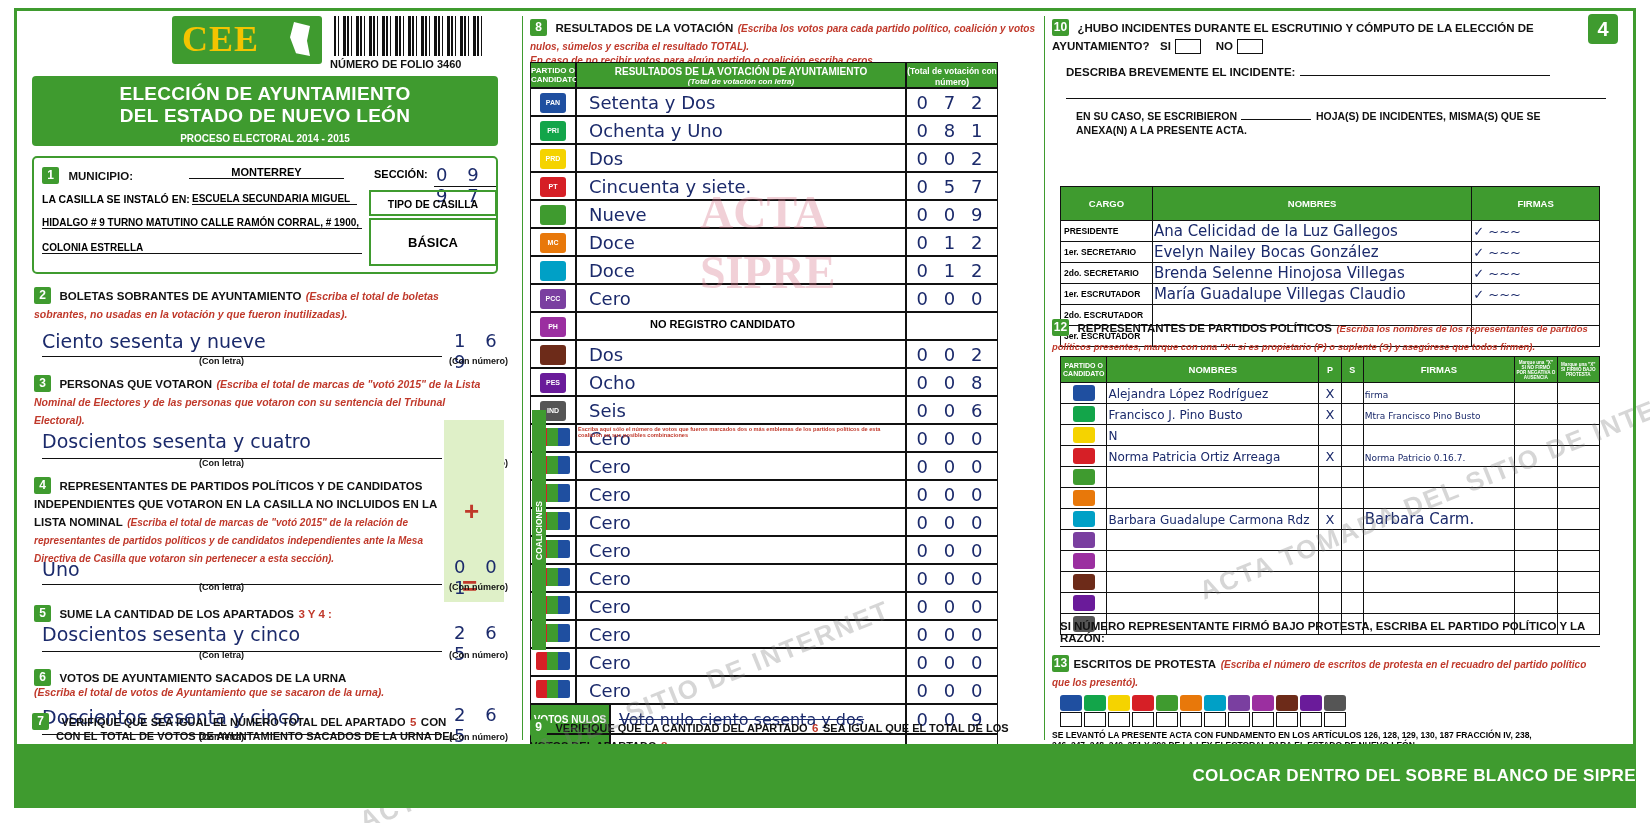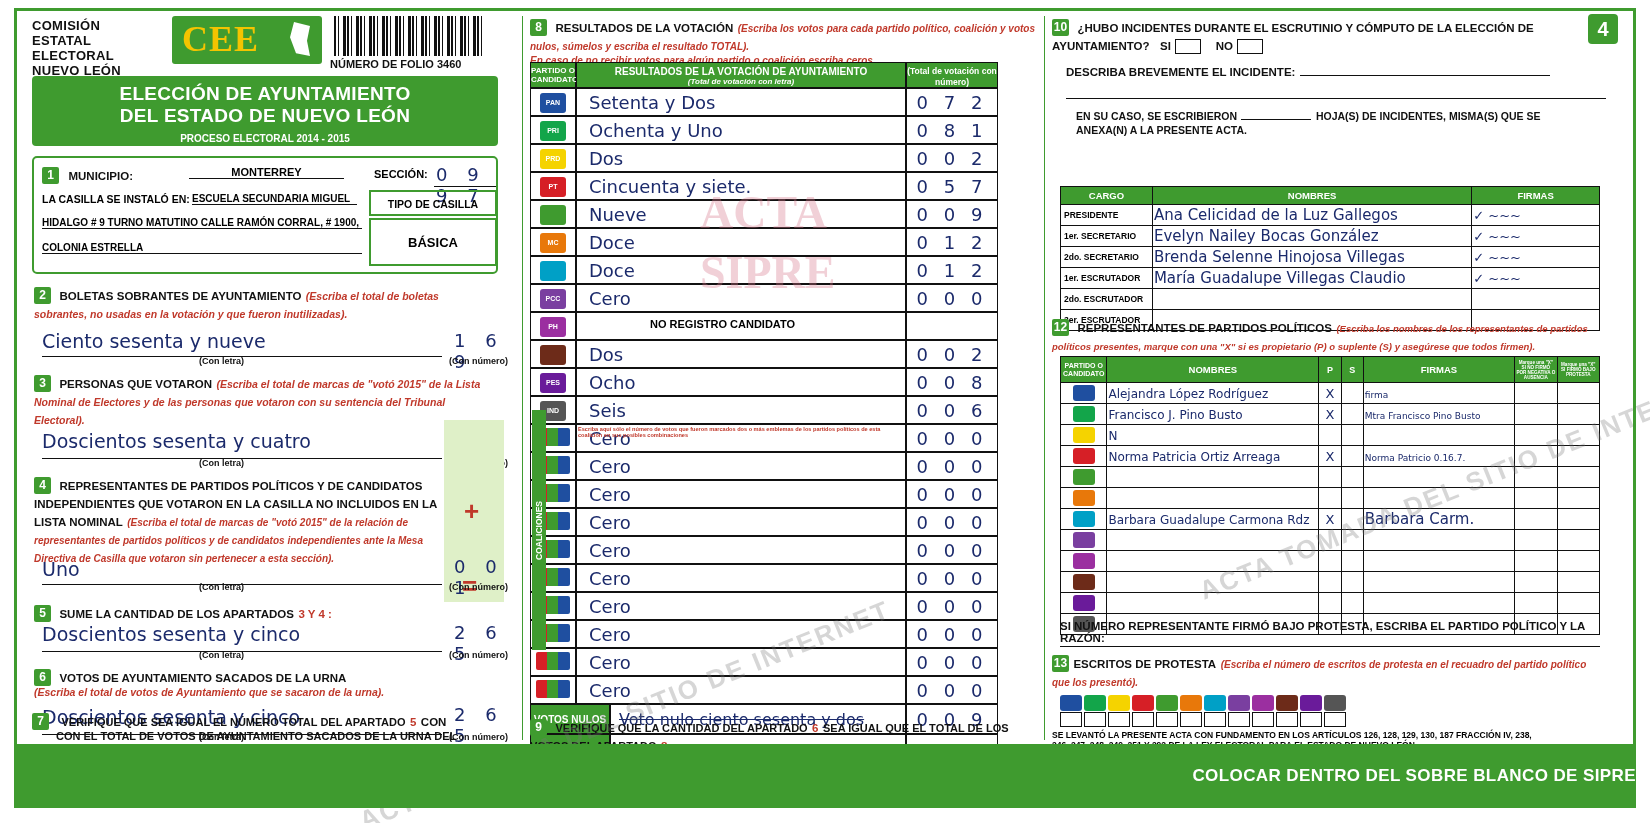--- a/index.html
+++ b/index.html
@@ -49,26 +49,20 @@
 <body>
 
 <div id="page">
   <div class="sheet"></div>
 
   <div class="vline" style="left:522px;"></div>
   <div class="vline" style="left:1044px;"></div>
 
   <div class="col" id="col1">
 
-    <div class="cee-logo">
-      <div class="cee-text">COMISIÓN</div>
-      <div class="cee-text">ESTATAL</div>
-      <div class="cee-text">ELECTORAL</div>
-      <div class="cee-text">NUEVO LEÓN</div>
-    </div>
 
     <div class="cee-box">
       <span class="word">CEE</span>
       <span class="statemark"></span>
     </div>
 
     <div class="barcode"></div>
     <div class="folio">NÚMERO DE FOLIO 3460</div>
 
     <div class="titlebox">
@@ -380,21 +374,21 @@
       <span class="lbl" style="font-size:10.5px;">EN SU CASO, SE ESCRIBIERON</span>
       <span style="display:inline-block;width:70px;border-bottom:1px solid #111;"></span>
       <span class="lbl" style="font-size:10.5px;">HOJA(S) DE INCIDENTES, MISMA(S) QUE SE</span>
       <div class="lbl" style="font-size:10.5px;">ANEXA(N) A LA PRESENTE ACTA.</div>
     </div>
 
 
     <table id="mesa-table" style="position:absolute;left:8px;top:168px;width:540px;">
         <tbody>
           <tr>
-            <th class="cellborder hdrgreen" style="height:18px;font-size:9.5px;">CARGO</th>
+            <th class="cellborder hdrgreen" style="height:34px;font-size:9.5px;">CARGO</th>
             <th class="cellborder hdrgreen" style="height:18px;font-size:9.5px;">NOMBRES</th>
             <th class="cellborder hdrgreen" style="height:18px;font-size:9.5px;">FIRMAS</th>
           </tr>
           <tr>
             <td class="cellborder" style="width:92px;height:21px;font-size:8.5px;font-weight:bold;padding-left:3px;">PRESIDENTE</td>
             <td class="cellborder" style="width:320px;"><span class="hand2">Ana Celicidad de la Luz Gallegos</span></td>
             <td class="cellborder" style="width:128px;"><span class="sig" style="font-style:italic;">✓ ~~~</span></td>
           </tr>
           <tr>
             <td class="cellborder" style="width:92px;height:21px;font-size:8.5px;font-weight:bold;padding-left:3px;">1er. SECRETARIO</td>

